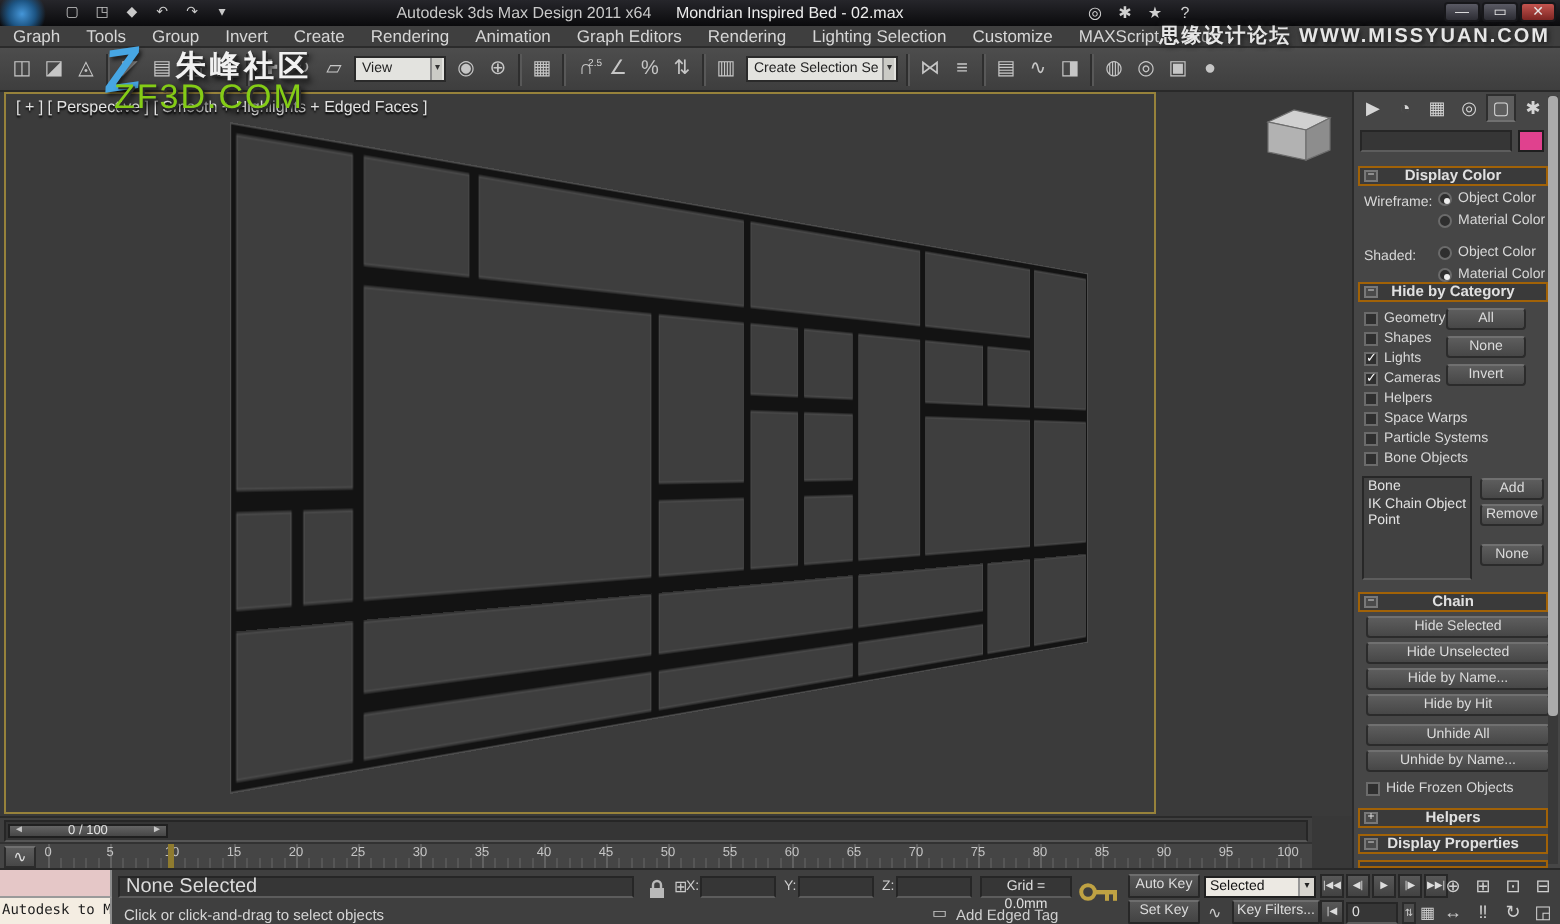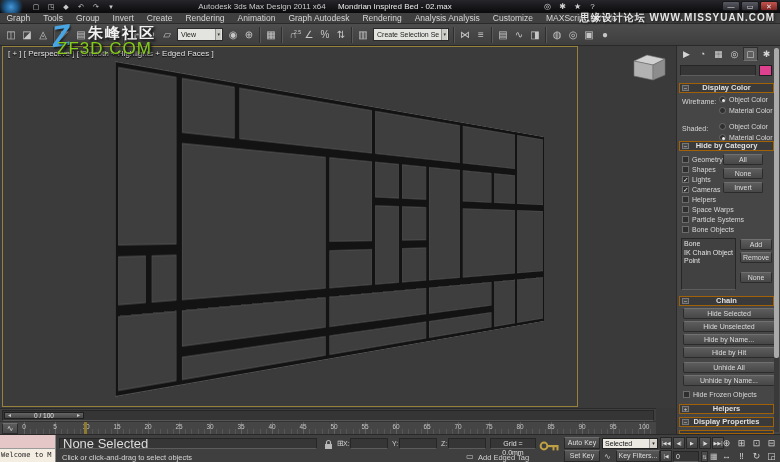--- a/index.html
+++ b/index.html
@@ -81,21 +81,21 @@
 .tsarr{font-size:5px;color:#c6c6c6}
 #trackbar{position:absolute;left:0;top:421px;width:656px;height:13px;background:#454545;border-top:1px solid #323232}
 #tbbtn{position:absolute;left:2px;top:1px;width:16px;height:11px;background:linear-gradient(#5d5d5d,#474747);border:1px solid #2b2b2b;border-top-color:#707070;font-size:8px;line-height:9px;text-align:center;color:#ddd}
 #ticks{position:absolute;left:24px;top:0;width:627px;height:12px;background-image:repeating-linear-gradient(90deg,#616161 0 1px,rgba(0,0,0,0) 1px 31px),repeating-linear-gradient(90deg,#565656 0 1px,rgba(0,0,0,0) 1px 6.2px);background-size:100% 100%,100% 5px;background-position:0 0,0 100%;background-repeat:no-repeat}
 .rl{position:absolute;top:1px;transform:translateX(-50%);font-size:6.5px;color:#c4c4c4}
 #tbmarker{position:absolute;left:84px;top:0;width:3px;height:13px;background:#8f7b2f}
 
 #statusbar{position:absolute;left:0;top:434px;width:780px;height:28px;background:#3f3f3f;border-top:1px solid #292929;font-size:7.5px;color:#d5d5d5}
 #mlmacro{position:absolute;left:0;top:0;width:56px;height:14px;background:#e5c7c7;border-right:1px solid #8c8c8c;border-bottom:1px solid #9a9a9a}
 #mllisten{position:absolute;left:0;top:14px;width:56px;height:14px;background:#f4ede2;color:#1d1d1d;font-family:"DejaVu Sans Mono",monospace;font-size:7px;line-height:13px;padding:0 1px;white-space:nowrap;overflow:hidden;border-right:1px solid #8c8c8c}
-#selstatus{position:absolute;left:59px;top:3px;width:258px;height:11px;background:#363636;border:1px solid #262626;border-bottom-color:#5c5c5c;font-size:13px;line-height:9px;padding:0 3px;color:#dcdcdc}
+#selstatus{position:absolute;left:59px;top:3px;width:258px;height:11px;background:#363636;border:1px solid #262626;border-bottom-color:#5c5c5c;font-size:10px;line-height:9px;padding:0 3px;color:#dcdcdc}
 #prompt{position:absolute;left:62px;top:18px;font-size:7.5px;color:#d5d5d5;white-space:nowrap}
 .slab{position:absolute;top:5px;font-size:7px;color:#cfcfcf}
 .sfield{position:absolute;top:3px;height:11px;background:#363636;border:1px solid #262626;border-bottom-color:#5c5c5c;font-size:7px;color:#e0e0e0;line-height:9px;padding:0 2px}
 .skbtn{position:absolute;height:12px;background:linear-gradient(#575757,#434343);border:1px solid #272727;border-top-color:#6d6d6d;font-size:7px;color:#ddd;text-align:center;line-height:10px;border-radius:1px;white-space:nowrap;overflow:hidden}
 #seldd{position:absolute;left:602px;top:3px;width:56px;height:11px;background:#ece9e3;border:1px solid #202020;color:#111;font-size:7px;line-height:9px;padding:0 10px 0 2px}
 #seldd .dda{position:absolute;right:0;top:0;width:8px;height:9px;background:#d8d5cf;border-left:1px solid #979797;font-size:5px;text-align:center;line-height:9px;color:#222}
 #playback{position:absolute;left:660px;top:2px;display:flex;gap:1px}
 .pb{width:12px;height:12px;background:linear-gradient(#585858,#424242);border:1px solid #272727;font-size:5px;color:#ddd;text-align:center;line-height:10px;flex:none}
 #nav1{position:absolute;left:719px;top:2px;display:flex}
 #nav2{position:absolute;left:719px;top:15px;display:flex}
@@ -137,23 +137,23 @@
   </div>
 
   <div id="menubar">
       <span class="mi">Graph</span>
       <span class="mi">Tools</span>
       <span class="mi">Group</span>
       <span class="mi">Invert</span>
       <span class="mi">Create</span>
       <span class="mi">Rendering</span>
       <span class="mi">Animation</span>
-      <span class="mi">Graph Autodesk</span>
+      <span class="mi">Graph Editors</span>
       <span class="mi">Rendering</span>
-      <span class="mi">Analysis Analysis</span>
+      <span class="mi">Lighting Selection</span>
       <span class="mi">Customize</span>
       <span class="mi">MAXScript</span>
       <span class="mi">Hide</span>
     </div>
 
   <div id="maintoolbar">
       <span class="ticon">◫</span>
       <span class="ticon">◪</span>
       <span class="ticon">◬</span>
       <span class="tsep"></span>
@@ -404,21 +404,21 @@
         <span class="rl" style="left:527px">85</span>
         <span class="rl" style="left:558px">90</span>
         <span class="rl" style="left:589px">95</span>
         <span class="rl" style="left:620px">100</span>
       </div>
     <div id="tbmarker"></div>
   </div>
 
   <div id="statusbar">
     <div id="mlmacro"></div>
-    <div id="mllisten">Welcome to M</div>
+    <div id="mllisten">Autodesk to M</div>
     <div id="selstatus">None Selected</div>
     <div id="prompt">Click or click-and-drag to select objects</div>
 
     <svg style="position:absolute;left:324px;top:4px" width="9" height="11">
       <path d="M2.5 5 V3.5 a2 2 0 0 1 4 0 V5" stroke="#b9b9b9" stroke-width="1.2" fill="none"></path>
       <rect x="1" y="5" width="7" height="5" fill="#b9b9b9"></rect>
     </svg>
     <span class="icn" style="left:337px;top:3px">⊞</span>
 
     <span class="slab" style="left:343px">X:</span>

